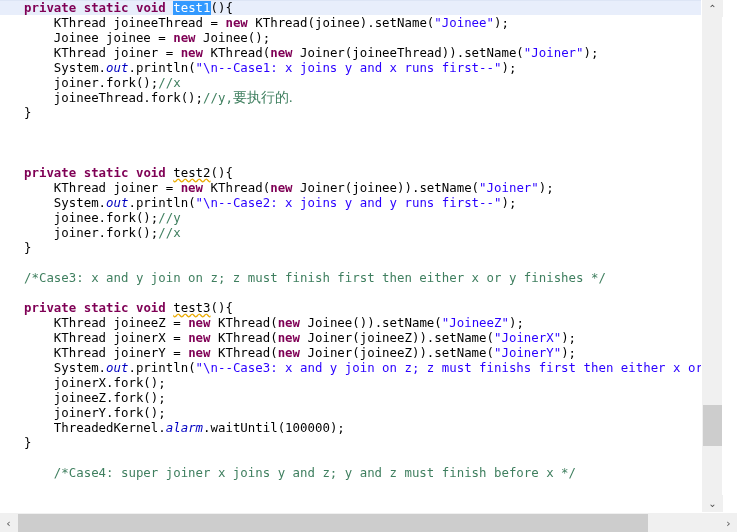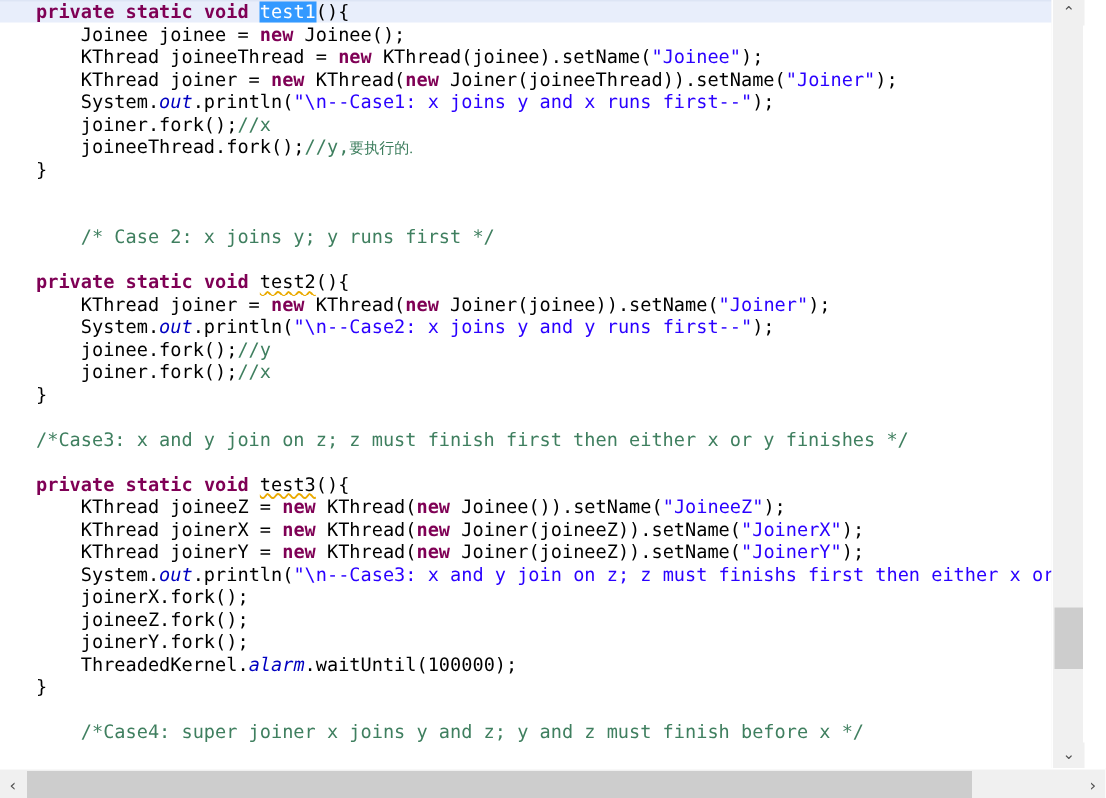--- a/index.html
+++ b/index.html
@@ -62,21 +62,21 @@
   .cmt     { color: #3f7f5f; }
   .fld     { color: #0000c0; font-style: italic; }
   .plain   { color: #000000; }
   .sel     { background: #3399ff; color: #ffffff; }
   .warn    {
     text-decoration: underline;
     text-decoration-color: #eaaa00;
     text-decoration-style: wavy;
     text-decoration-skip-ink: none;
   }
-  .cjk { font-family: Liberation Serif, serif; font-size: 10px; }
+  .cjk { font-family: Liberation Serif, serif; font-size: 14px; }
 
   
   #vscroll {
     position: absolute;
     right: 0;
     top: 0;
     width: 21px;
     height: 512px;
     background: #f0f0f0;
     border-left: 1px solid #ffffff;
@@ -150,30 +150,29 @@
   #vscroll,#hscroll{background:#f0f0f0;}
   #vthumb,#hthumb{background:#cdcdcd;}
   #code-area{background:#ffffff;}
 </style></head>
 <body>
 
 <div id="editor-window">
 
   <div id="code-area">
       <div class="code-line highlight-line"><span class="kw">private</span><span class="plain"> </span><span class="kw">static</span><span class="plain"> </span><span class="kw">void</span><span class="plain"> </span><span class="sel">test1</span><span class="plain">(){</span></div>
+      <div class="code-line"><span class="plain">    KThread joineeThread = </span><span class="kw">new</span><span class="plain"> KThread(joinee).setName(</span><span class="str">"Joinee"</span><span class="plain">);</span></div>
       <div class="code-line"><span class="plain">    Joinee joinee = </span><span class="kw">new</span><span class="plain"> Joinee();</span></div>
-      <div class="code-line"><span class="plain">    KThread joineeThread = </span><span class="kw">new</span><span class="plain"> KThread(joinee).setName(</span><span class="str">"Joinee"</span><span class="plain">);</span></div>
       <div class="code-line"><span class="plain">    KThread joiner = </span><span class="kw">new</span><span class="plain"> KThread(</span><span class="kw">new</span><span class="plain"> Joiner(joineeThread)).setName(</span><span class="str">"Joiner"</span><span class="plain">);</span></div>
       <div class="code-line"><span class="plain">    System.</span><span class="fld">out</span><span class="plain">.println(</span><span class="str">"\n--Case1: x joins y and x runs first--"</span><span class="plain">);</span></div>
       <div class="code-line"><span class="plain">    joiner.fork();</span><span class="cmt">//x</span></div>
       <div class="code-line"><span class="plain">    joineeThread.fork();</span><span class="cmt">//y,</span><span class="cmt cjk">要执行的.</span></div>
       <div class="code-line"><span class="plain">}</span></div>
       <div class="code-line">&nbsp;</div>
       <div class="code-line">&nbsp;</div>
-      <div class="code-line"><span class="cmt">    /* Case 2: x joins y; y runs first */</span></div>
       <div class="code-line">&nbsp;</div>
       <div class="code-line"><span class="kw">private</span><span class="plain"> </span><span class="kw">static</span><span class="plain"> </span><span class="kw">void</span><span class="plain"> </span><span class="plain warn">test2</span><span class="plain">(){</span></div>
       <div class="code-line"><span class="plain">    KThread joiner = </span><span class="kw">new</span><span class="plain"> KThread(</span><span class="kw">new</span><span class="plain"> Joiner(joinee)).setName(</span><span class="str">"Joiner"</span><span class="plain">);</span></div>
       <div class="code-line"><span class="plain">    System.</span><span class="fld">out</span><span class="plain">.println(</span><span class="str">"\n--Case2: x joins y and y runs first--"</span><span class="plain">);</span></div>
       <div class="code-line"><span class="plain">    joinee.fork();</span><span class="cmt">//y</span></div>
       <div class="code-line"><span class="plain">    joiner.fork();</span><span class="cmt">//x</span></div>
       <div class="code-line"><span class="plain">}</span></div>
       <div class="code-line">&nbsp;</div>
       <div class="code-line"><span class="cmt">/*Case3: x and y join on z; z must finish first then either x or y finishes */</span></div>
       <div class="code-line">&nbsp;</div>

